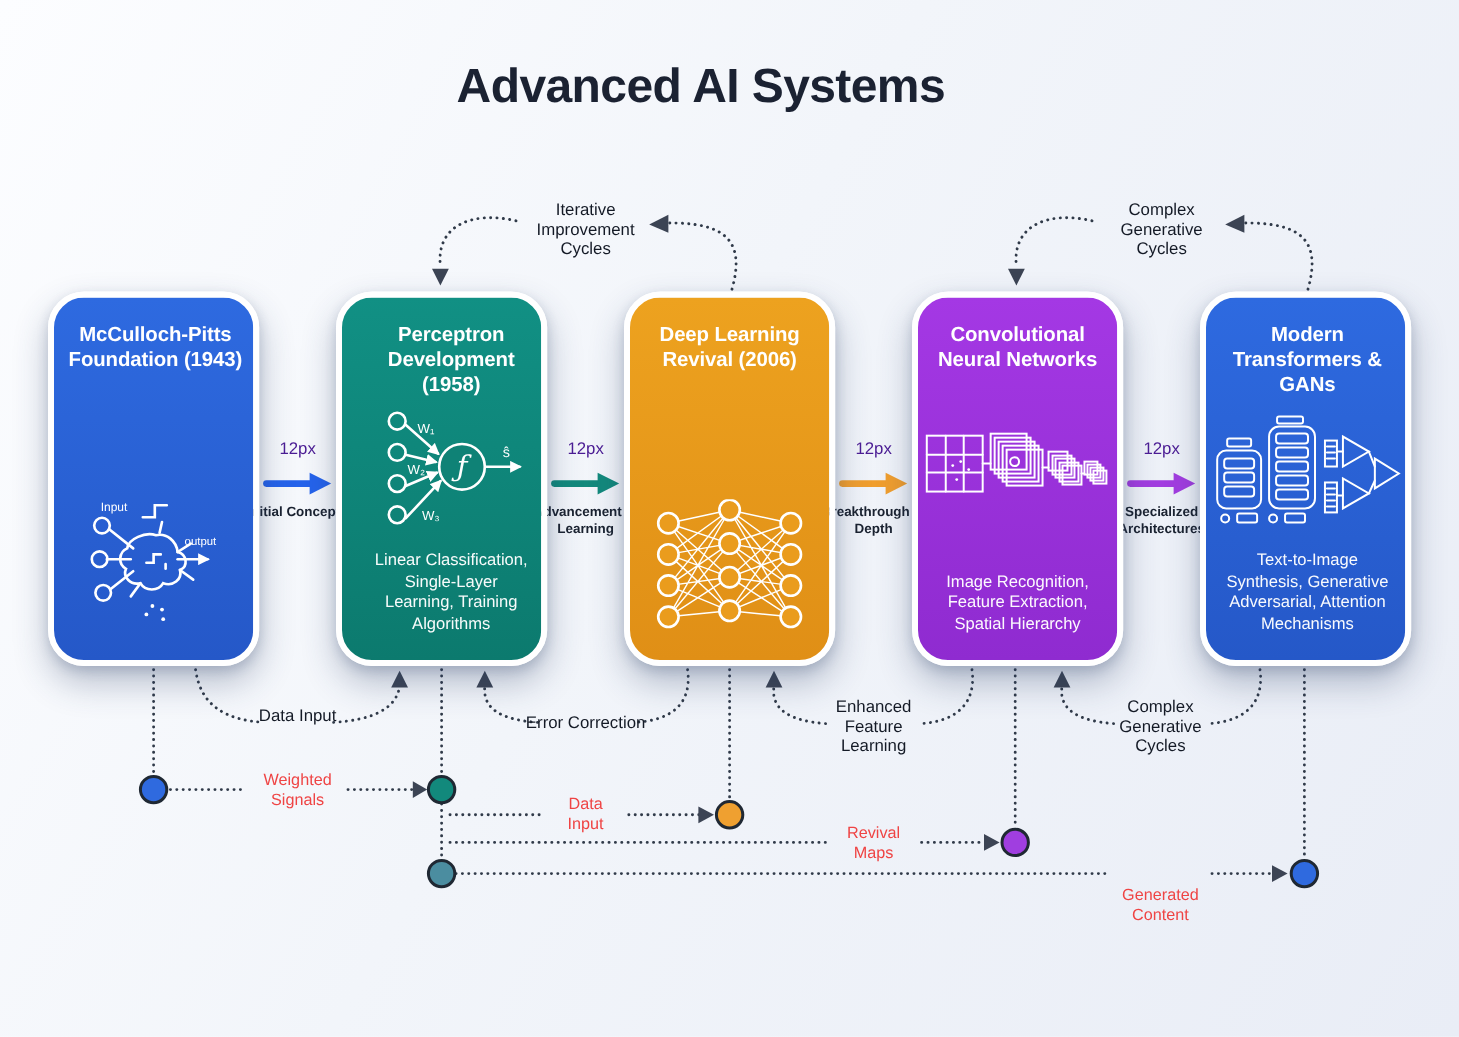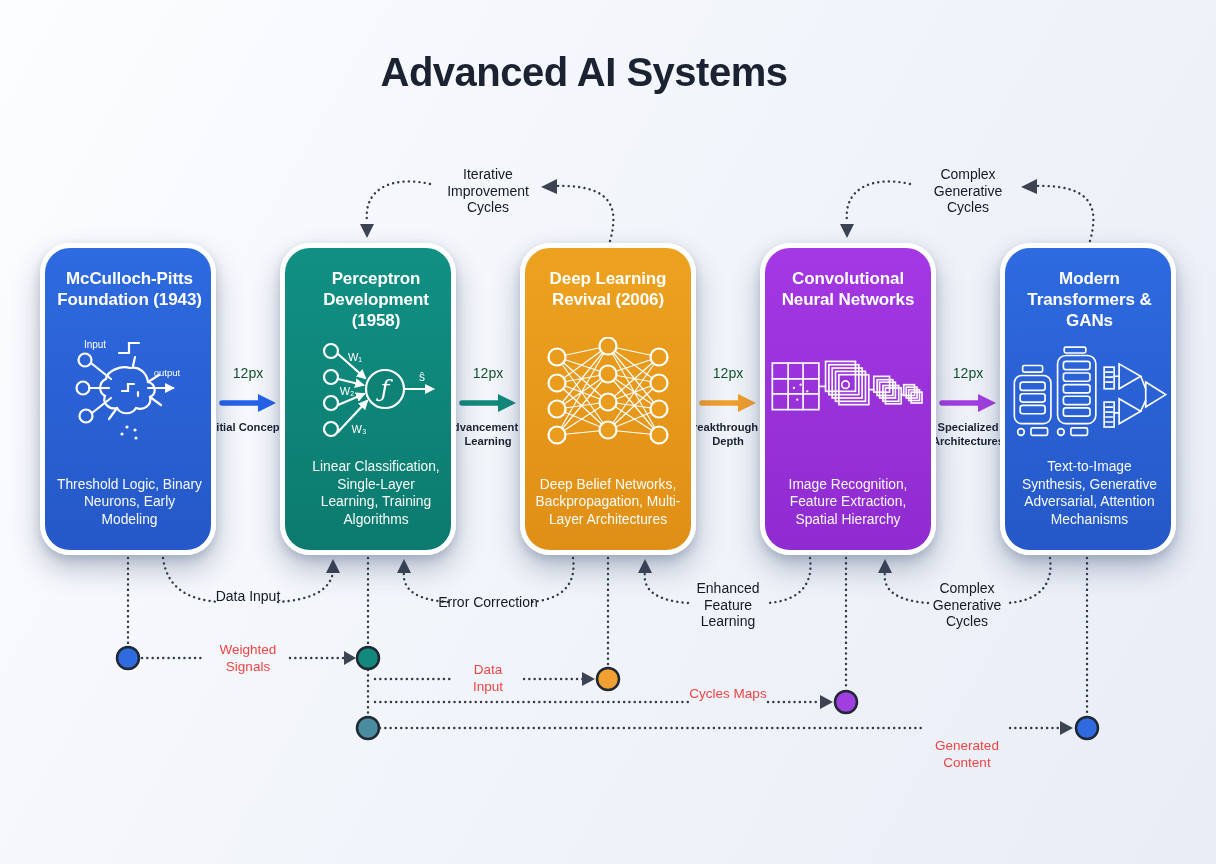--- a/index.html
+++ b/index.html
@@ -28,21 +28,21 @@
   .card-teal  {background:linear-gradient(180deg,#119084,#0c7a6e);}
   .card-orange{background:linear-gradient(180deg,#eda21f,#e08f16);}
   .card-purple{background:linear-gradient(180deg,#a438e4,#8f2bd0);gap:24px;}
   .card-title{font-size:17px;font-weight:700;line-height:21px;letter-spacing:-0.1px;}
   .card-desc{font-size:13.8px;line-height:17.5px;color:rgba(255,255,255,0.97);}
   .card-icon{flex:0 0 auto;}
   .card-icon svg{display:block;}
 
   .px-label{
     position:absolute;top:365px;width:80px;text-align:center;
-    font-size:14px;font-weight:500;color:#14532d;
+    font-size:14px;font-weight:500;color:#4c1d95;
   }
   .conn-caption{
     position:absolute;top:421px;width:90px;text-align:center;
     font-size:11.2px;font-weight:700;line-height:13.5px;color:#1a2230;
   }
   .flow-label{
     position:absolute;text-align:center;font-size:13.5px;font-weight:500;
     line-height:16.5px;color:#ef4444;
   }
   .arc-label{
@@ -139,21 +139,21 @@
 
 <div class="arc-label" style="left:433px;top:166px;width:110px;">Iterative Improvement Cycles</div>
 <div class="arc-label" style="left:913px;top:166px;width:110px;">Complex Generative Cycles</div>
 <div class="arc-label" style="left:213px;top:588px;width:70px;">Data Input</div>
 <div class="arc-label" style="left:438px;top:594px;width:100px;">Error Correction</div>
 <div class="arc-label" style="left:678px;top:580px;width:100px;">Enhanced Feature Learning</div>
 <div class="arc-label" style="left:917px;top:580px;width:100px;">Complex Generative Cycles</div>
 
 <div class="flow-label" style="left:203px;top:642px;width:90px;">Weighted Signals</div>
 <div class="flow-label" style="left:458px;top:662px;width:60px;">Data Input</div>
-<div class="flow-label" style="left:688px;top:686px;width:80px;">Cycles Maps</div>
+<div class="flow-label" style="left:688px;top:686px;width:80px;">Revival Maps</div>
 <div class="flow-label" style="left:917px;top:738px;width:100px;">Generated Content</div>
 
 <div class="px-label" style="left:208px;">12px</div>
 <div class="px-label" style="left:448px;">12px</div>
 <div class="px-label" style="left:688px;">12px</div>
 <div class="px-label" style="left:928px;">12px</div>
 
 <div class="conn-caption" style="left:203px;">Initial Concepts</div>
 <div class="conn-caption" style="left:443px;">Advancement in Learning</div>
 <div class="conn-caption" style="left:683px;">Breakthrough in Depth</div>
@@ -181,21 +181,20 @@
       <line x1="93" y1="53" x2="118" y2="53" marker-end="url(#mw1)"></line>
       <text x="112" y="41" font-size="9.5" fill="#fff" stroke="none" text-anchor="middle">output</text>
       <g fill="#fff" stroke="none">
         <circle cx="72" cy="92" r="1.6"></circle>
           <circle cx="80" cy="95" r="1.6"></circle>
           <circle cx="67" cy="99" r="1.6"></circle>
           <circle cx="81" cy="103" r="1.6"></circle>
       </g>
     </svg>
   </div>
-  <div class="card-desc">Threshold Logic, Binary Neurons, Early Modeling</div>
 </div>
 
 <div class="card card-teal" style="left:280px;padding-left:24px;">
   <div class="card-title">Perceptron Development (1958)</div>
   <div class="card-icon">
     <svg width="150" height="115" viewBox="0 0 150 115" fill="none" stroke="#fff" stroke-width="2.2" stroke-linecap="round">
       <defs>
         <marker id="mw2" viewBox="0 0 10 10" refX="8" refY="5" markerWidth="4.5" markerHeight="4.5" orient="auto-start-reverse">
           <path d="M0,0 L10,5 L0,10 z" fill="#fff" stroke="none"></path>
         </marker>
@@ -235,21 +234,20 @@
           <circle cx="75" cy="37" r="8.5"></circle>
           <circle cx="75" cy="65" r="8.5"></circle>
           <circle cx="75" cy="93" r="8.5"></circle>
         <circle cx="126" cy="20" r="8.5"></circle>
           <circle cx="126" cy="46" r="8.5"></circle>
           <circle cx="126" cy="72" r="8.5"></circle>
           <circle cx="126" cy="98" r="8.5"></circle>
       </g>
     </svg>
   </div>
-  <div class="card-desc">Deep Belief Networks, Backpropagation, Multi-Layer Architectures</div>
 </div>
 
 <div class="card card-purple" style="left:760px;">
   <div class="card-title">Convolutional Neural Networks</div>
   <div class="card-icon">
     <svg width="158" height="100" viewBox="0 0 190 100" fill="none" stroke="#fff" stroke-width="2" stroke-linecap="round">
       <rect x="4" y="14" width="56" height="56"></rect>
       <path d="M23 14 V70 M41 14 V70 M4 33 H60 M4 51 H60"></path>
       <g fill="#fff" stroke="none">
         <circle cx="30" cy="44" r="1.4"></circle>

